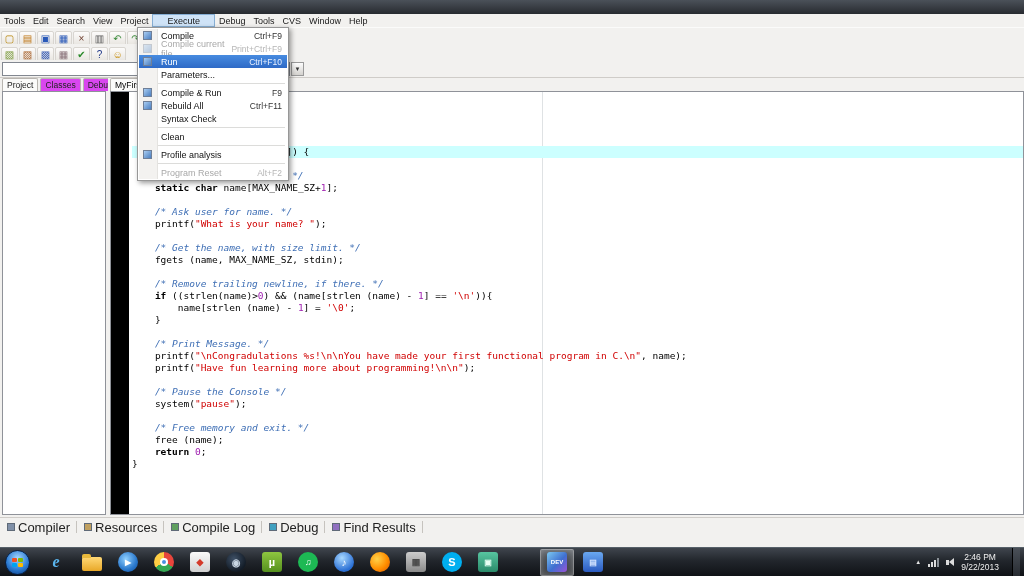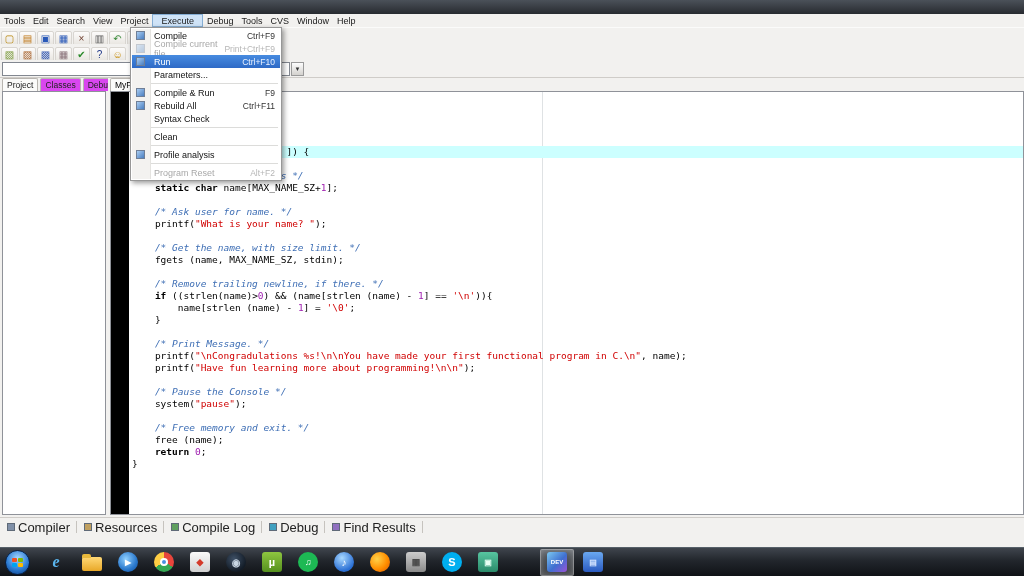--- a/index.html
+++ b/index.html
@@ -9,21 +9,21 @@
   
   .titlebar{position:absolute;left:0;top:0;width:100%;height:26px;background:linear-gradient(#4b5159,#23262b 60%,#14161a);display:flex;align-items:flex-end;color:#fff;font-size:9px;padding:0 2px}
   .app-icon{width:9px;height:9px;margin:0 4px 0 3px;background:linear-gradient(135deg,#6cc7f0,#3b7ad8 50%,#8a46c8);border:1px solid #10131a;border-radius:2px}
   .win-buttons{margin-left:auto;display:flex;gap:1px;padding-right:1px}
   .win-btn{width:18px;height:11px;font-size:7px;line-height:10px;text-align:center;color:#fff;border:1px solid #0c0e11;border-radius:1px;background:linear-gradient(#7d838c,#3e434a)}
   .win-btn.close{width:26px;background:linear-gradient(#ef9b85,#c2351d 60%,#8f1f0c)}
 
   
   .menubar{position:absolute;top:14px;left:0;width:100%;height:13px;background:#f2f1ef;display:flex;align-items:stretch;font-size:9px;color:#1a1a1a}
   .mb-item{padding:1px 4px;display:flex;align-items:center}
-  .mb-item.active{background:#cfe3f7;border:1px solid #86aed4;padding:0 8px}
+  .mb-item.active{background:#cfe3f7;border:1px solid #86aed4;padding:0 14px}
 
   
   .toolbar{position:absolute;left:0;width:100%;background:#f2f1ef}
   .tb1{top:27px;height:17px;border-top:1px solid #fbfbfa}
   .tb2{top:44px;height:16px}
   .tool-btn{display:inline-block;width:17px;height:15px;margin:1px 0 0 1px;text-align:center;font-size:10px;line-height:14px;border:1px solid #d8d5d0;border-radius:2px;background:linear-gradient(#fcfbfa,#e8e5e0)}
   .combo-row{position:absolute;top:60px;left:0;width:100%;height:18px;background:#f2f1ef;border-bottom:1px solid #cfccc8}
   .combo{position:absolute;left:2px;top:2px;width:288px;height:14px;background:#fff;border:1px solid #828790;font-size:9px}
   .combo-arrow{position:absolute;left:291px;top:2px;width:13px;height:14px;background:linear-gradient(#fdfdfd,#d4d2ce);border:1px solid #9a9a9a;font-size:6px;text-align:center;line-height:12px;color:#333}
 
@@ -43,21 +43,21 @@
   .margin-line{position:absolute;left:431px;top:0;bottom:0;width:1px;background:#dfe2e4}
   .code{position:absolute;left:18px;top:0;right:0;bottom:0;padding:54px 0 0 3px;font-family:"DejaVu Sans Mono",monospace;font-size:9.5px;line-height:12px;white-space:pre;color:#000;background:transparent}
   .code-line{height:12px}
   .code-line.hl{background:#ccffff}
   .tok-c{color:#3f6fb5;font-style:italic}
   .tok-k{font-weight:bold}
   .tok-s{color:#d00000}
   .tok-n{color:#a020b0}
 
   
-  .dropdown{position:absolute;left:130px;top:27px;width:152px;background:#fff;border:1px solid #979797;box-shadow:2px 2px 5px rgba(0,0,0,.4);z-index:100;padding:1px;font-size:9px}
+  .dropdown{position:absolute;left:137px;top:27px;width:152px;background:#fff;border:1px solid #979797;box-shadow:2px 2px 5px rgba(0,0,0,.4);z-index:100;padding:1px;font-size:9px}
   .dropdown::before{content:"";position:absolute;left:1px;top:1px;bottom:1px;width:18px;background:#f3f2f0;border-right:1px solid #e4e3e0}
   .menu-item{position:relative;height:13px;display:flex;align-items:center;padding-left:22px;color:#111}
   .menu-item .sc{margin-left:auto;padding-right:5px;color:#333;font-size:8.5px}
   .menu-item.disabled{color:#a8a8a8}
   .menu-item.disabled .sc{color:#b6b6b6}
   .menu-item.hlrow{background:linear-gradient(#478be0,#2e6ac6);color:#fff}
   .menu-item.hlrow .sc{color:#eaf1ff}
   .menu-sep{height:1px;background:#dcdcda;margin:2px 2px}
   .mi-icon{position:absolute;left:4px;top:2px;width:9px;height:9px;border:1px solid #6f7f97;background:linear-gradient(135deg,#a9cdf2,#4a7ec0)}
   .menu-item.disabled .mi-icon{opacity:.35}
@@ -280,15 +280,33 @@
         <div class="task-icon">
           <div class="ti" style="background: linear-gradient(rgb(87, 197, 160), rgb(42, 138, 106)); color: rgb(232, 255, 244); font-size: 8px;">▣</div>
         </div>
         <div class="task-icon active" style="margin-left: 34px;">
           <div class="ti" style="background: linear-gradient(135deg, rgb(124, 201, 242), rgb(63, 111, 208) 55%, rgb(154, 82, 216)); color: rgb(255, 255, 255); font-size: 6px;">DEV</div>
         </div>
         <div class="task-icon">
           <div class="ti" style="background: linear-gradient(rgb(106, 168, 240), rgb(42, 90, 192)); color: rgb(216, 230, 255); font-size: 8px;">▤</div>
         </div>
       </div>
+    <div class="tray">
+      <span class="tray-glyph">▲</span>
+      <span class="net">
+          <i></i>
+          <i></i>
+          <i></i>
+          <i></i>
+        </span>
+      <span class="vol">
+          <span class="vb"></span>
+          <span class="vc"></span>
+        </span>
+      <span class="clock">
+        <div>2:46 PM</div>
+        <div>9/22/2013</div>
+      </span>
+      <span class="show-desktop"></span>
+    </div>
   </div>
 
 </div>
 
 </body></html>

